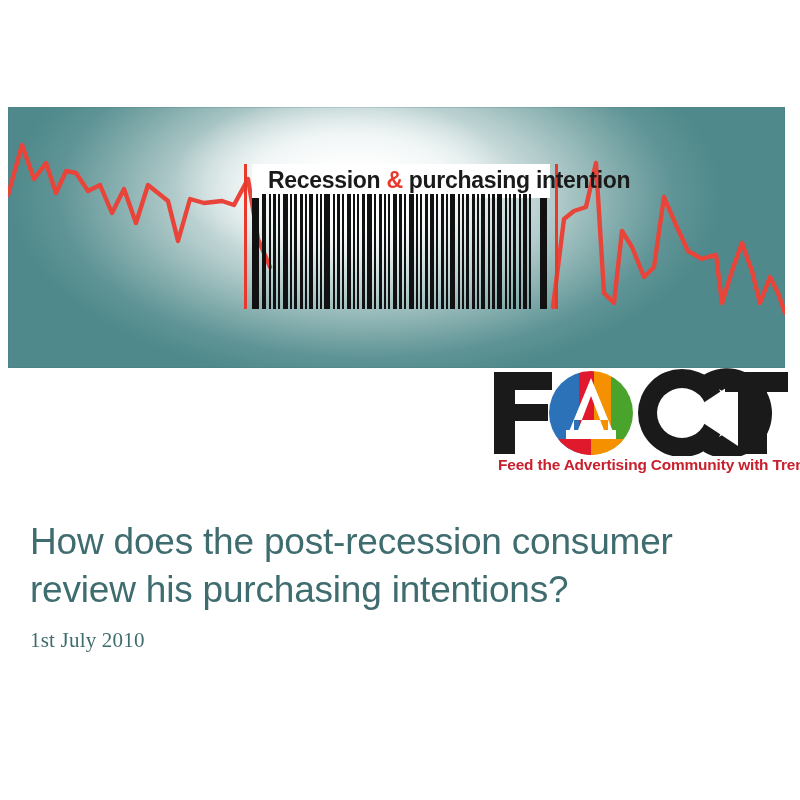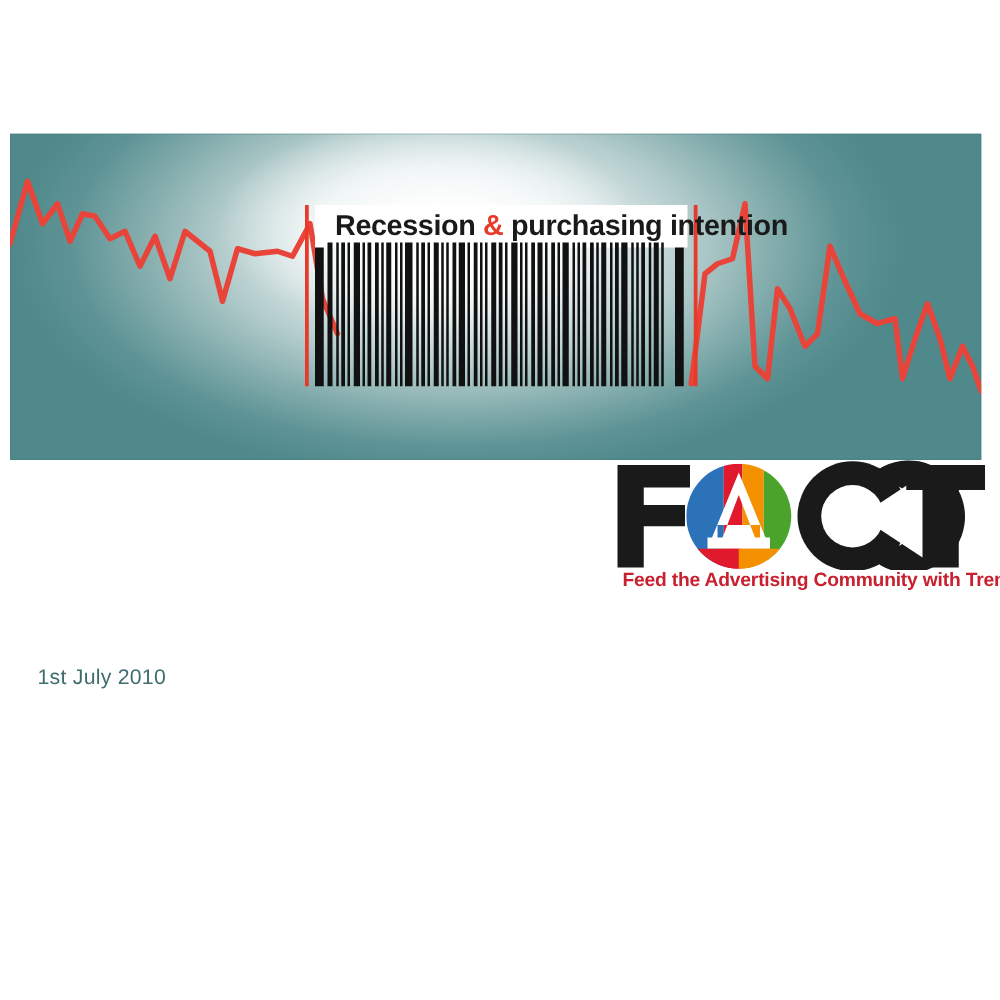--- a/index.html
+++ b/index.html
@@ -147,22 +147,22 @@
     font-size: 37px;
     line-height: 48px;
     font-weight: normal;
     color: #3f6c6e;
     margin: 0;
     letter-spacing: -0.2px;
     white-space: pre-line;
   }
   #page-date {
     margin-top: 14px;
-    font-family: Liberation Sans, sans-serif;
-    font-size: 17px;
+    font-family: Liberation Serif, serif;
+    font-size: 21px;
     color: #3f6c6e;
     letter-spacing: 0.2px;
   }
 </style>
 </head>
 <body>
 
 <div id="hero-banner">
 
   <div id="banner-gradient-overlay"></div>
@@ -266,14 +266,16 @@
     <circle cx="190" cy="45" r="25" fill="#ffffff"></circle>
     <polygon points="196,45 246,12 246,78" fill="#ffffff"></polygon>
 
     <path fill="#1a1a1a" d="M233 4 H296 V24 H275 V86 H254 V24 H233 Z"></path>
   </svg>
 
   <div id="fact-tagline">Feed the Advertising Community with Trends</div>
 </div>
 
 <div id="title-block">
+  <h1 id="page-title">How does the post-recession consumer
+review his purchasing intentions?</h1>
   <div id="page-date">1st July 2010</div>
 </div>
 
 </body></html>

